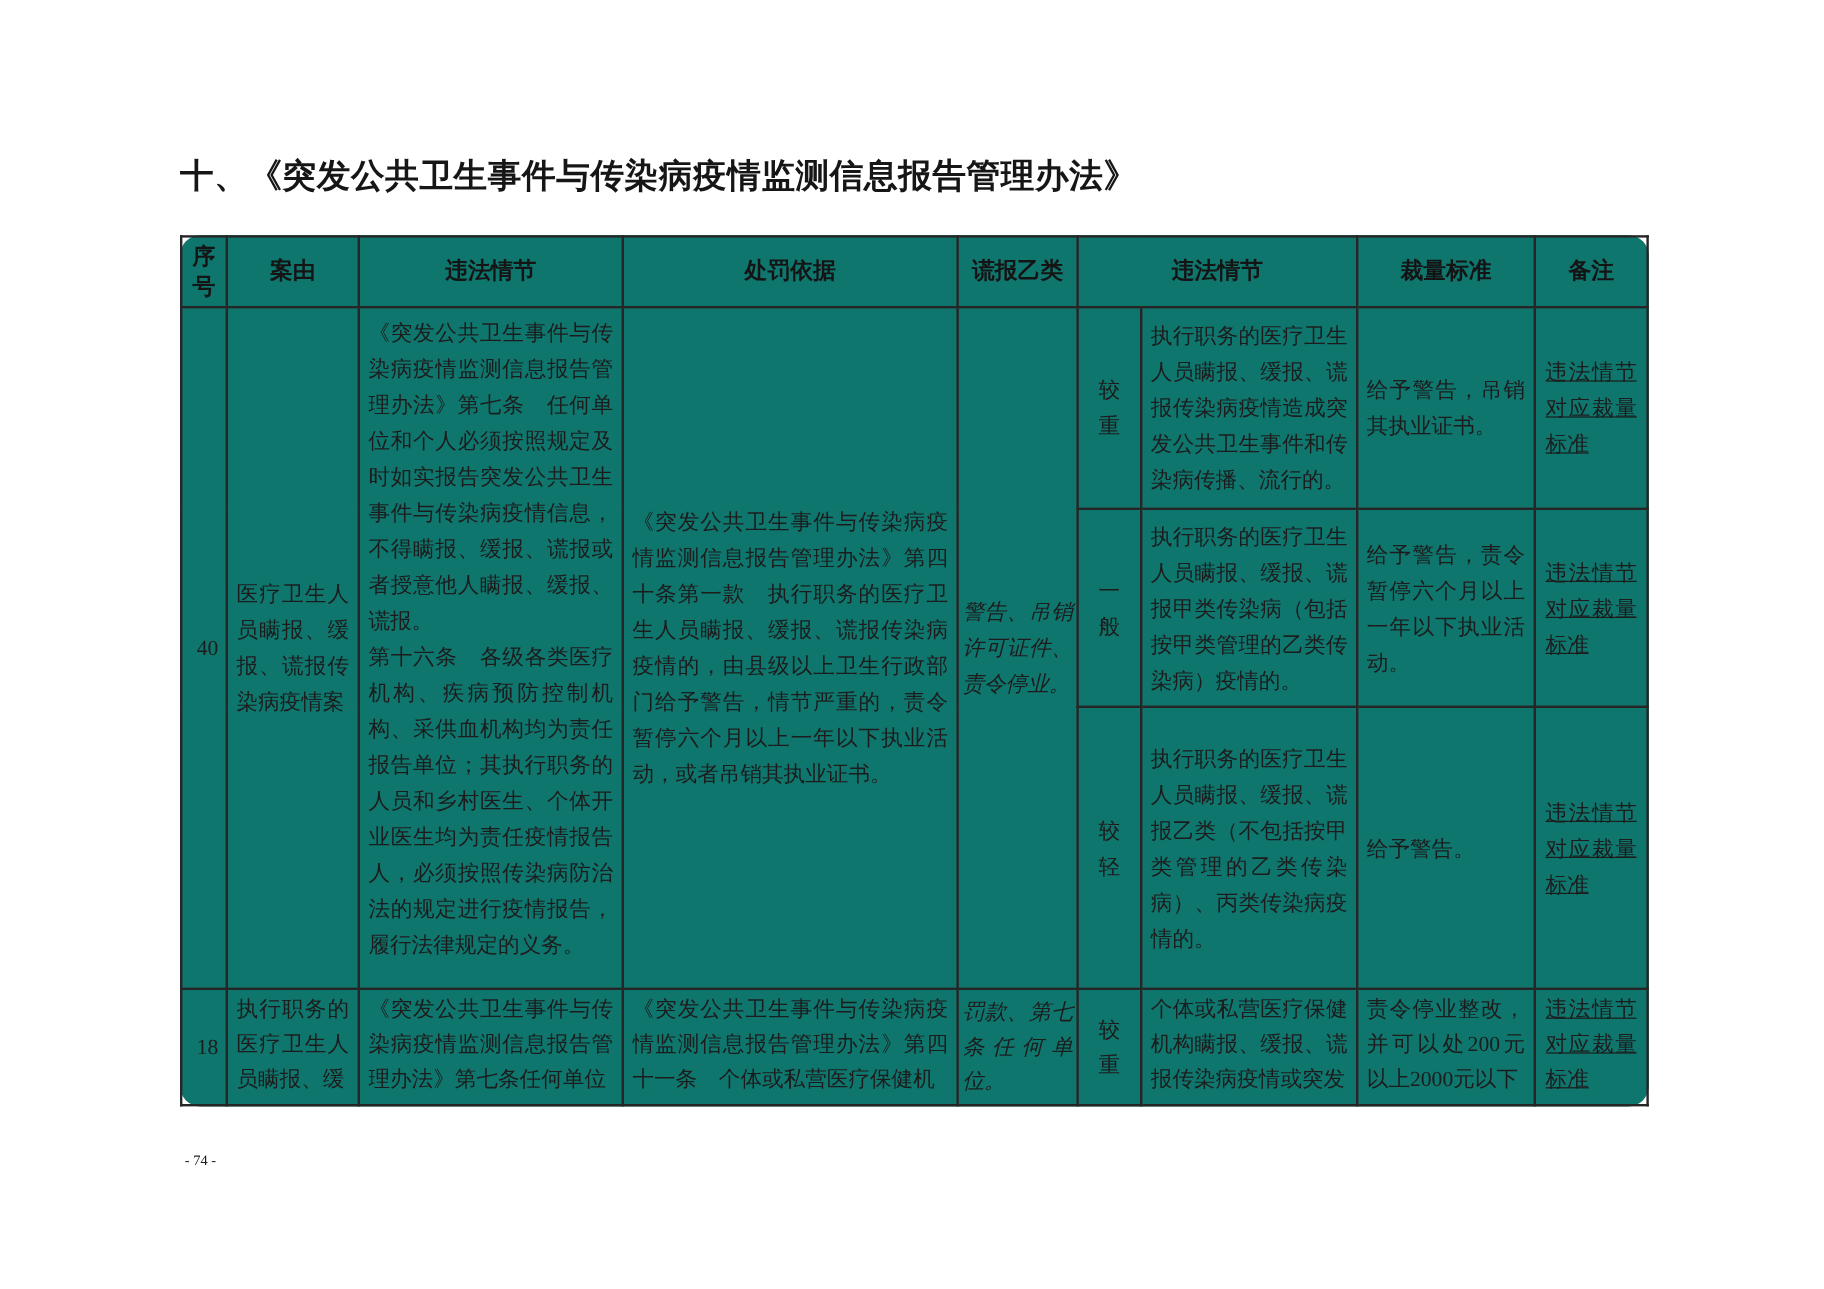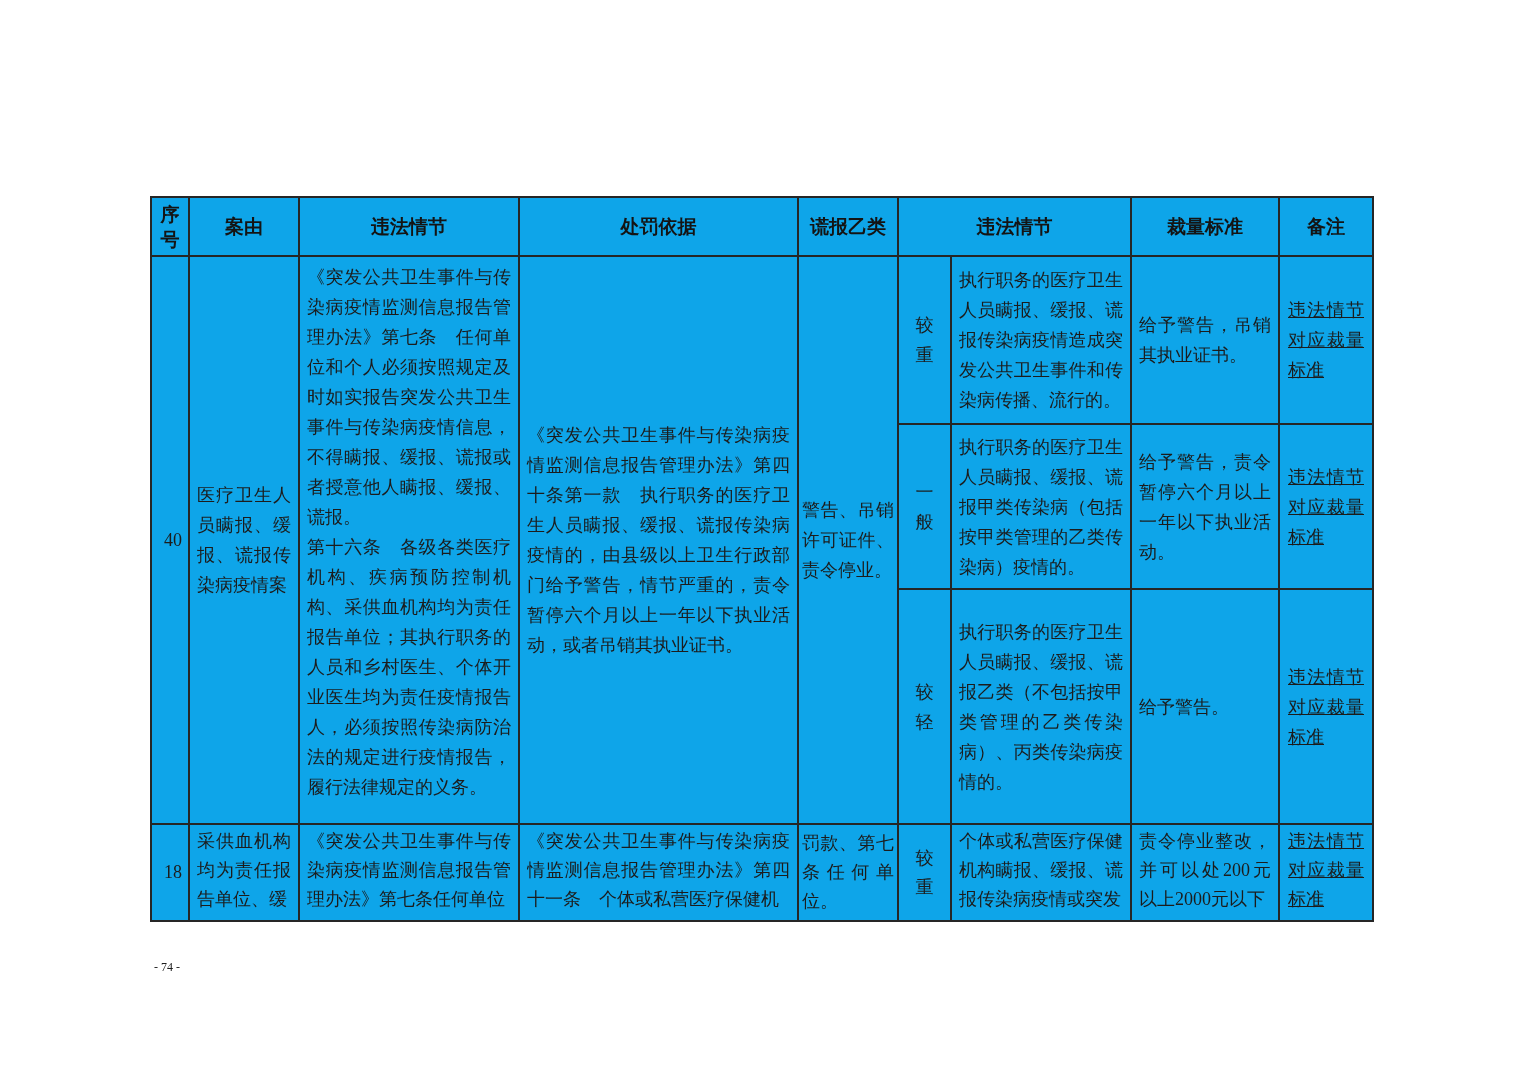--- a/index.html
+++ b/index.html
@@ -24,21 +24,22 @@
     color: #161616;
     white-space: nowrap;
   }
   table.law-table {
     position: absolute;
     left: 150px;
     top: 196px;
     width: 1222px;
     border-collapse: collapse;
     table-layout: fixed;
-    background: #0ea5e9;
+    background: #0f766e;
+    border-radius: 17px;
   }
   .law-table th, .law-table td {
     border: 2px solid #262626;
     box-sizing: border-box;
     overflow: hidden;
   }
   .law-table th {
     font-family: "Liberation Sans", sans-serif;
     font-weight: 700;
     font-size: 19px;
@@ -58,21 +59,21 @@
     vertical-align: middle;
     padding: 4px 7px;
   }
   tr.header-row { height: 59px; }
   tr.r40a { height: 168px; }
   tr.r40b { height: 165px; }
   tr.r40c { height: 235px; }
   tr.r41  { height: 92px; }
 
   td.c-no, td.c-sev { text-align: center; padding: 12px; }
-  td.c-ptype { padding: 4px 3px; }
+  td.c-ptype { padding: 4px 3px; font-style: italic; }
   td.c-violated { vertical-align: top; padding-top: 5px; }
   td.c-violated .para { margin: 0; }
   td.c-remark { padding: 4px 8px; text-decoration: underline; }
 
   
   tr.r41 td.clip-cell { vertical-align: top; padding-top: 2px; }
   tr.r41 .clip { height: 88px; overflow: hidden; line-height: 29px; }
   tr.r41 td { line-height: 29px; }
 
   .page-footer {
@@ -82,20 +83,21 @@
     font-family: "Liberation Serif", serif;
     font-size: 12px;
     color: #1c1c1c;
   }
 </style>
 </head>
 <body>
 
 <div class="page">
 
+  <h1 class="doc-title">十、《突发公共卫生事件与传染病疫情监测信息报告管理办法》</h1>
 
   <table class="law-table">
     <colgroup>
       <col style="width:38px">
         <col style="width:110px">
         <col style="width:220px">
       <col style="width:279px">
         <col style="width:100px">
         <col style="width:53px">
       <col style="width:180px">
@@ -137,21 +139,21 @@
       </tr>
       <tr class="r40c">
         <td class="c-sev">较轻</td>
         <td class="c-circ">执行职务的医疗卫生人员瞒报、缓报、谎报乙类（不包括按甲类管理的乙类传染病）、丙类传染病疫情的。</td>
         <td class="c-disc">给予警告。</td>
         <td class="c-remark">违法情节对应裁量标准</td>
       </tr>
       <tr class="r41">
         <td class="c-no">18</td>
         <td class="clip-cell">
-          <div class="clip">采供血机构均为责任报告单位、缓</div>
+          <div class="clip">执行职务的医疗卫生人员瞒报、缓</div>
         </td>
         <td class="clip-cell">
           <div class="clip">《突发公共卫生事件与传染病疫情监测信息报告管理办法》第七条任何单位</div>
         </td>
         <td class="clip-cell">
           <div class="clip">《突发公共卫生事件与传染病疫情监测信息报告管理办法》第四十一条　个体或私营医疗保健机</div>
         </td>
         <td class="c-ptype">罚款、第七条任何单位。</td>
         <td class="c-sev">较重</td>
         <td class="clip-cell">

